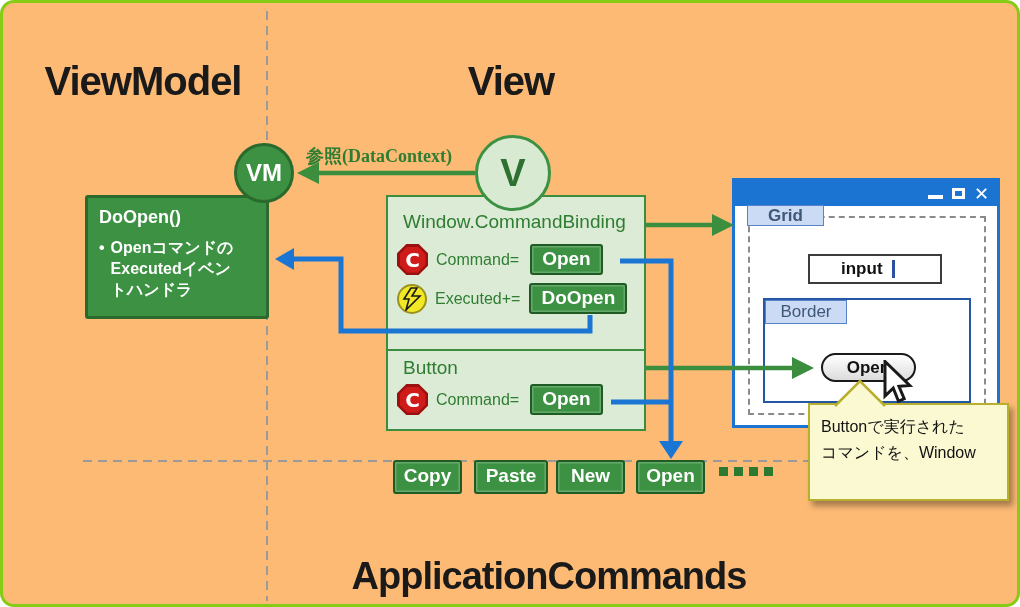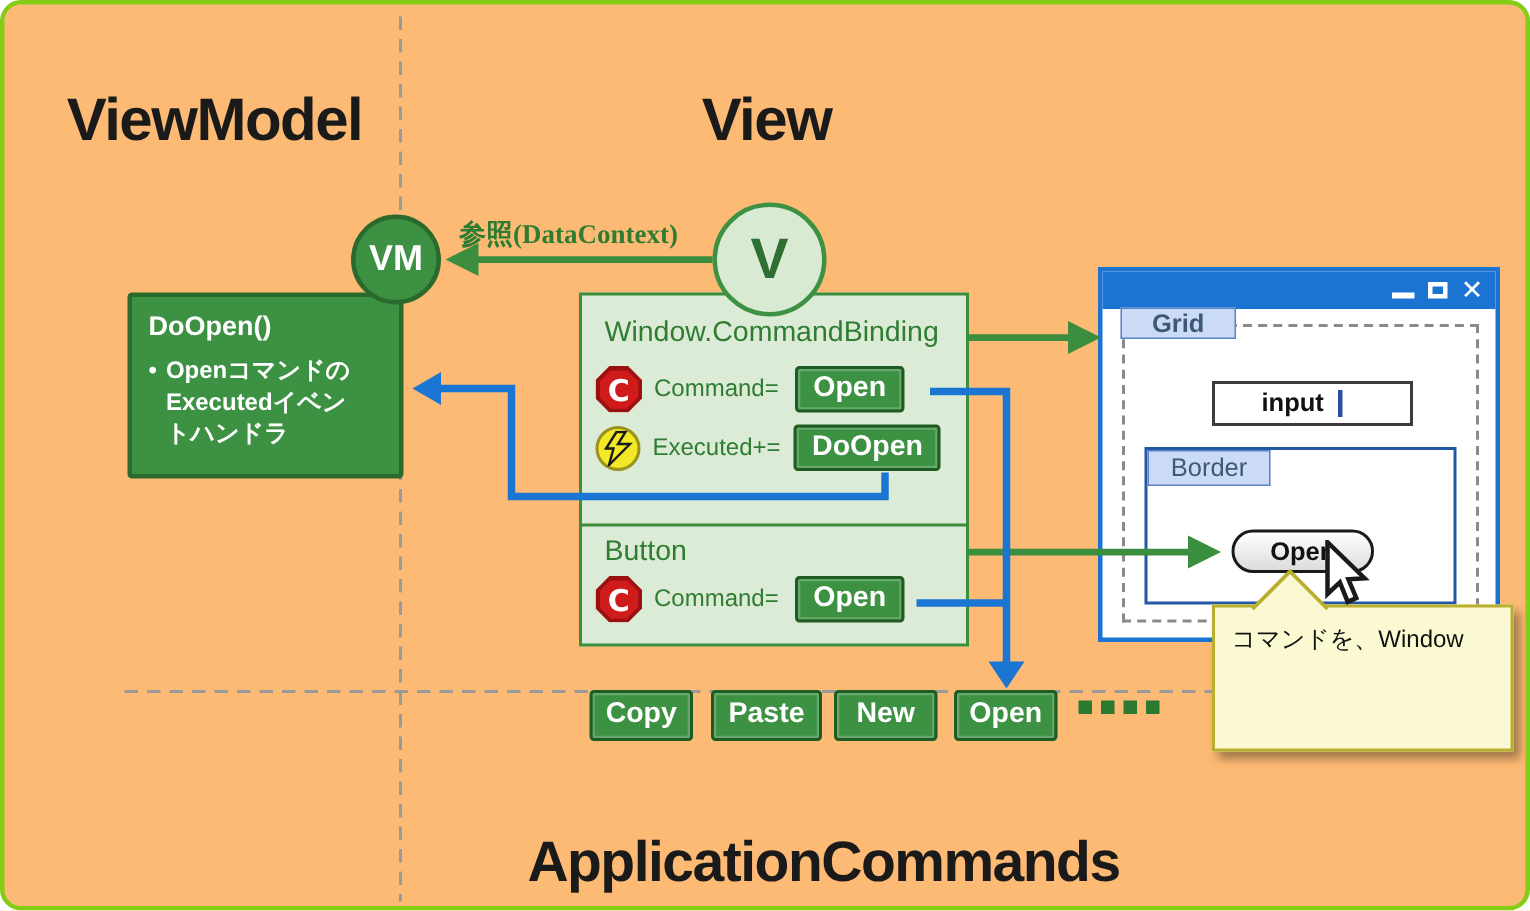--- a/index.html
+++ b/index.html
@@ -210,20 +210,21 @@
   <span class="green-btn lg" id="cmd-new">New</span>
   <span class="green-btn lg" id="cmd-open">Open</span>
   <div class="dots">
     <span></span>
       <span></span>
       <span></span>
       <span></span>
   </div>
 
   <div class="tooltip">
+    <div>Buttonで実行された</div>
     <div>コマンドを、Window</div>
   </div>
   <svg id="tooltip-tri" width="58" height="28" viewBox="0 0 58 28">
     <path d="M4,27 L29,2 L54,27 Z" fill="#fbf9d2"></path>
     <path d="M4,27 L29,2 L54,27" stroke="#b9af2e" stroke-width="2.5" fill="none"></path>
   </svg>
 
   <svg id="cursor" viewBox="0 0 24 30">
     <polygon points="3,1 3,24 8.5,18.8 12,27.5 15.8,25.8 12.3,17.5 19.5,17" fill="#ffffff" stroke="#1a1a1a" stroke-width="2"></polygon>
   </svg>

